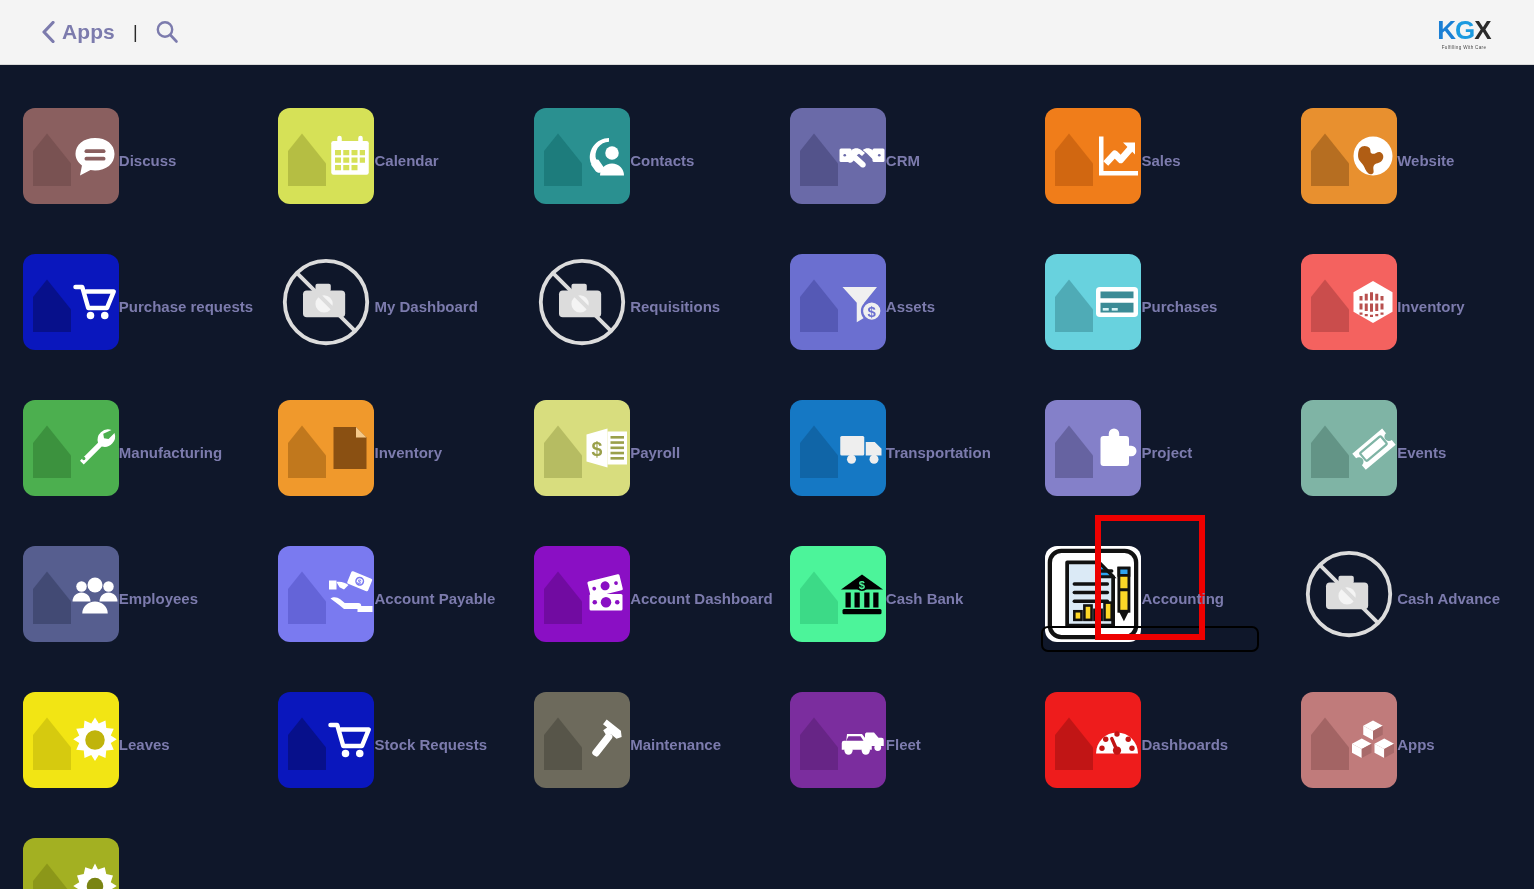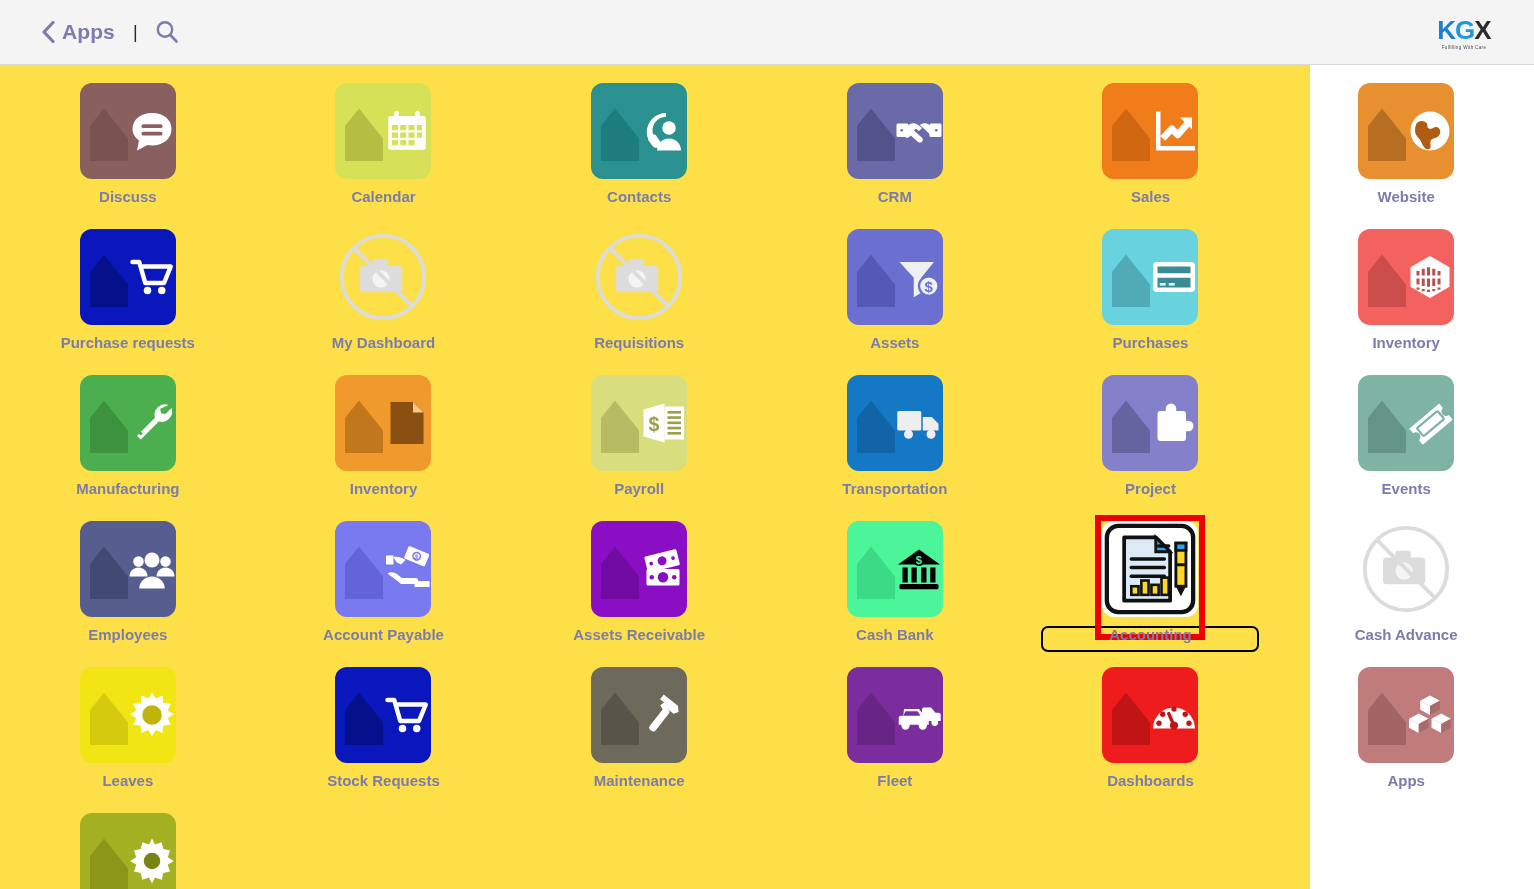--- a/index.html
+++ b/index.html
@@ -2,21 +2,21 @@
 <html><head>
 <meta charset="utf-8">
 <style>
   * { box-sizing: border-box; margin: 0; padding: 0; }
   html, body {
     width: 1534px; height: 889px;
     background: #ffffff;
     font-family: "Liberation Sans", sans-serif;
     overflow: hidden;
   }
-  #root { position: relative; width: 1310px; height: 889px; background: #fde047; }
+  #root { position: relative; width: 1534px; height: 889px; background: #0f172a; }
 
   
   .topbar {
     position: absolute; top: 0; left: 0;
     width: 1534px; height: 65px;
     background: #f4f4f4;
     border-bottom: 1px solid #d9d9d9;
     display: flex; align-items: center;
   }
   .topbar-left { display: flex; align-items: center; padding-left: 40px; gap: 10px; }
@@ -43,21 +43,21 @@
     position: absolute; top: 65px; left: 0;
     width: 1534px; height: 824px;
     padding: 18px 0 0 0;
     display: grid;
     grid-template-columns: repeat(6, 1fr);
     grid-auto-rows: 146px;
     justify-items: center;
   }
   .app-cell {
     width: 210px; height: 146px;
-    display: flex; flex-direction: column; align-items: center;
+    display: flex; flex-direction: row; align-items: center;
     cursor: pointer; position: relative;
   }
   .app-tile {
     width: 96px; height: 96px; border-radius: 12px;
     position: relative; overflow: hidden;
     display: flex; align-items: center; justify-content: center;
     flex: none;
   }
   .app-tile svg { width: 60px; height: 60px; display: block; position: relative; z-index: 2; }
   .shadow {
@@ -445,21 +445,21 @@
       <circle cx="32" cy="21" r="6" fill="#8a0fc4"></circle>
               <circle cx="17" cy="21" r="2.5" fill="#8a0fc4"></circle>
               <circle cx="47" cy="21" r="2.5" fill="#8a0fc4"></circle>
             </g>
       <rect x="10" y="32" width="44" height="22" rx="2" fill="#ffffff"></rect>
       <circle cx="32" cy="43" r="7" fill="#8a0fc4"></circle>
             <circle cx="17" cy="43" r="3" fill="#8a0fc4"></circle>
             <circle cx="47" cy="43" r="3" fill="#8a0fc4"></circle>
           </svg>
         </div>
-        <div class="app-label">Assets Receivable</div>
+        <div class="app-label">Account Dashboard</div>
       </div>
       <div class="app-cell">
         <div class="app-tile" style="background:#4cf49a">
           <svg class="shadow" viewBox="0 0 96 96" preserveAspectRatio="none">
             <path d="M20 96 L20 40 L48 12 L96 60 L96 96 Z" fill="#2fc478" opacity="0.55"></path>
           </svg>
           <svg viewBox="0 0 64 64">
             <path d="M32 6 60 26H4z" fill="#000000"></path>
       <circle cx="32" cy="19" r="9" fill="#000000"></circle>
             <text x="32" y="25" font-size="15" font-weight="bold" text-anchor="middle" fill="#4cf49a" font-family="Liberation Sans">$</text>

